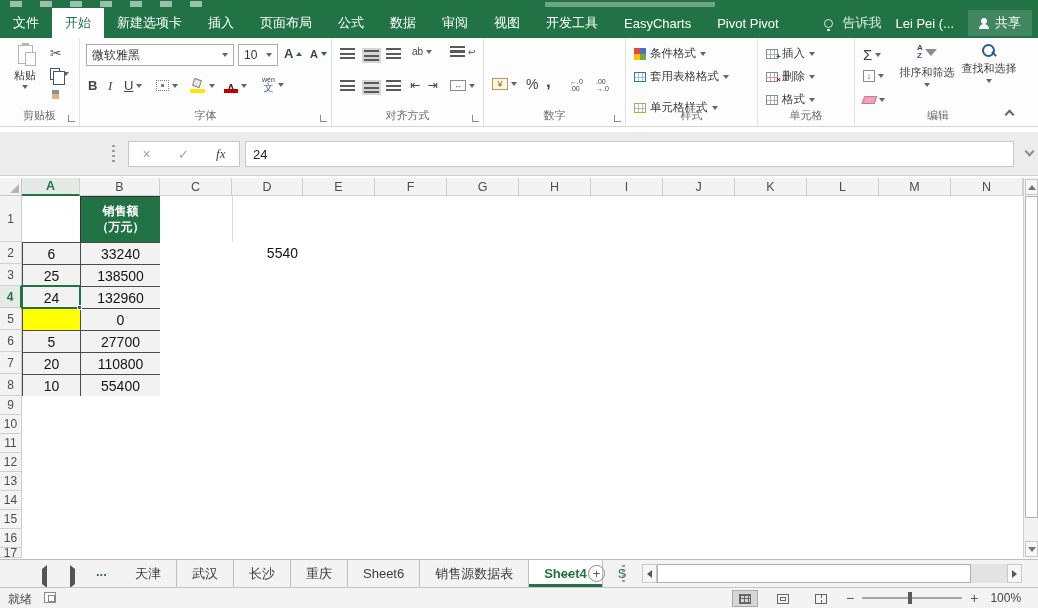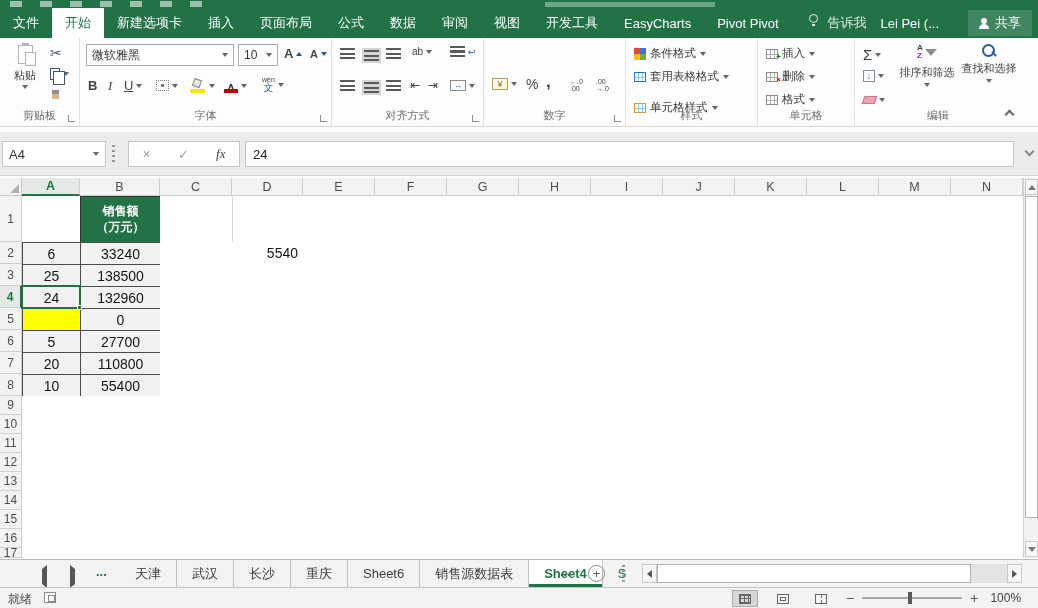--- a/index.html
+++ b/index.html
@@ -11,24 +11,24 @@
   .titlebar{position:absolute;left:0;top:0;width:1038px;height:8px;background:var(--green);}
   .qat{position:absolute;left:10px;top:1px;display:flex;gap:18px;}
   .qat i{display:block;width:12px;height:6px;background:rgba(255,255,255,.55);}
   .titleghost{position:absolute;left:545px;top:2px;width:170px;height:5px;background:rgba(255,255,255,.35);}
 
   
   .tabrow{position:absolute;left:0;top:8px;width:1038px;height:30px;background:var(--green);display:flex;align-items:stretch;color:#fff;font-size:13px;}
   .rtab{display:flex;align-items:center;padding:0 13px;cursor:pointer;white-space:nowrap;}
   .rtab.active{background:#fff;color:var(--green);}
   .tab-right{margin-left:auto;display:flex;align-items:center;gap:14px;padding-right:6px;}
-  .tellme{display:flex;align-items:flex-start;gap:9px;color:rgba(255,255,255,.85);}
+  .tellme{display:flex;align-items:center;gap:9px;color:rgba(255,255,255,.85);}
   .bulb{width:9px;height:9px;border:1px solid rgba(255,255,255,.85);border-radius:50%;position:relative;}
   .bulb:after{content:"";position:absolute;left:2px;top:9px;width:3px;height:2px;background:rgba(255,255,255,.85);}
-  .share{display:flex;align-items:center;gap:6px;background:rgba(255,255,255,.14);padding:4px 11px;margin-left:15px;}
+  .share{display:flex;align-items:center;gap:6px;background:rgba(255,255,255,.14);padding:4px 11px;}
   .person{position:relative;width:10px;height:11px;}
   .person:before{content:"";position:absolute;left:2px;top:0;width:6px;height:6px;border-radius:50%;background:#fff;}
   .person:after{content:"";position:absolute;left:0;top:6px;width:10px;height:5px;border-radius:5px 5px 0 0;background:#fff;}
 
   
   .ribbon{position:absolute;left:0;top:38px;width:1038px;height:89px;background:#fdfdfd;border-bottom:1px solid #d4d4d4;display:flex;}
   .group{position:relative;height:100%;border-right:1px solid var(--ribbonline);flex:none;}
   .glabel{position:absolute;bottom:3px;left:0;right:0;text-align:center;font-size:11px;color:#696969;}
   .launcher{position:absolute;bottom:4px;right:4px;width:7px;height:7px;border-left:1px solid #8c8c8c;border-bottom:1px solid #8c8c8c;}
   .dd{width:0;height:0;border-left:3px solid transparent;border-right:3px solid transparent;border-top:4px solid #666;display:inline-block;}
@@ -420,24 +420,20 @@
         <span class="mag"></span>
         <span style="margin-top:3px;font-size:11px">查找和选择</span>
         <span class="dd" style="margin-top:3px"></span>
       </div>
       <div class="glabel">编辑</div>
       <div class="chev-up"></div>
     </div>
   </div>
 
   <div class="fbar">
-    <div class="namebox">
-      <span>A4</span>
-      <span class="dd"></span>
-    </div>
     <div class="vdots"></div>
     <div class="fxbox">
       <span class="x">×</span>
       <span class="ck">✓</span>
       <span class="fx">fx</span>
     </div>
     <div class="finput">
         <span>24</span>
       </div>
     <div class="fexp"></div>

